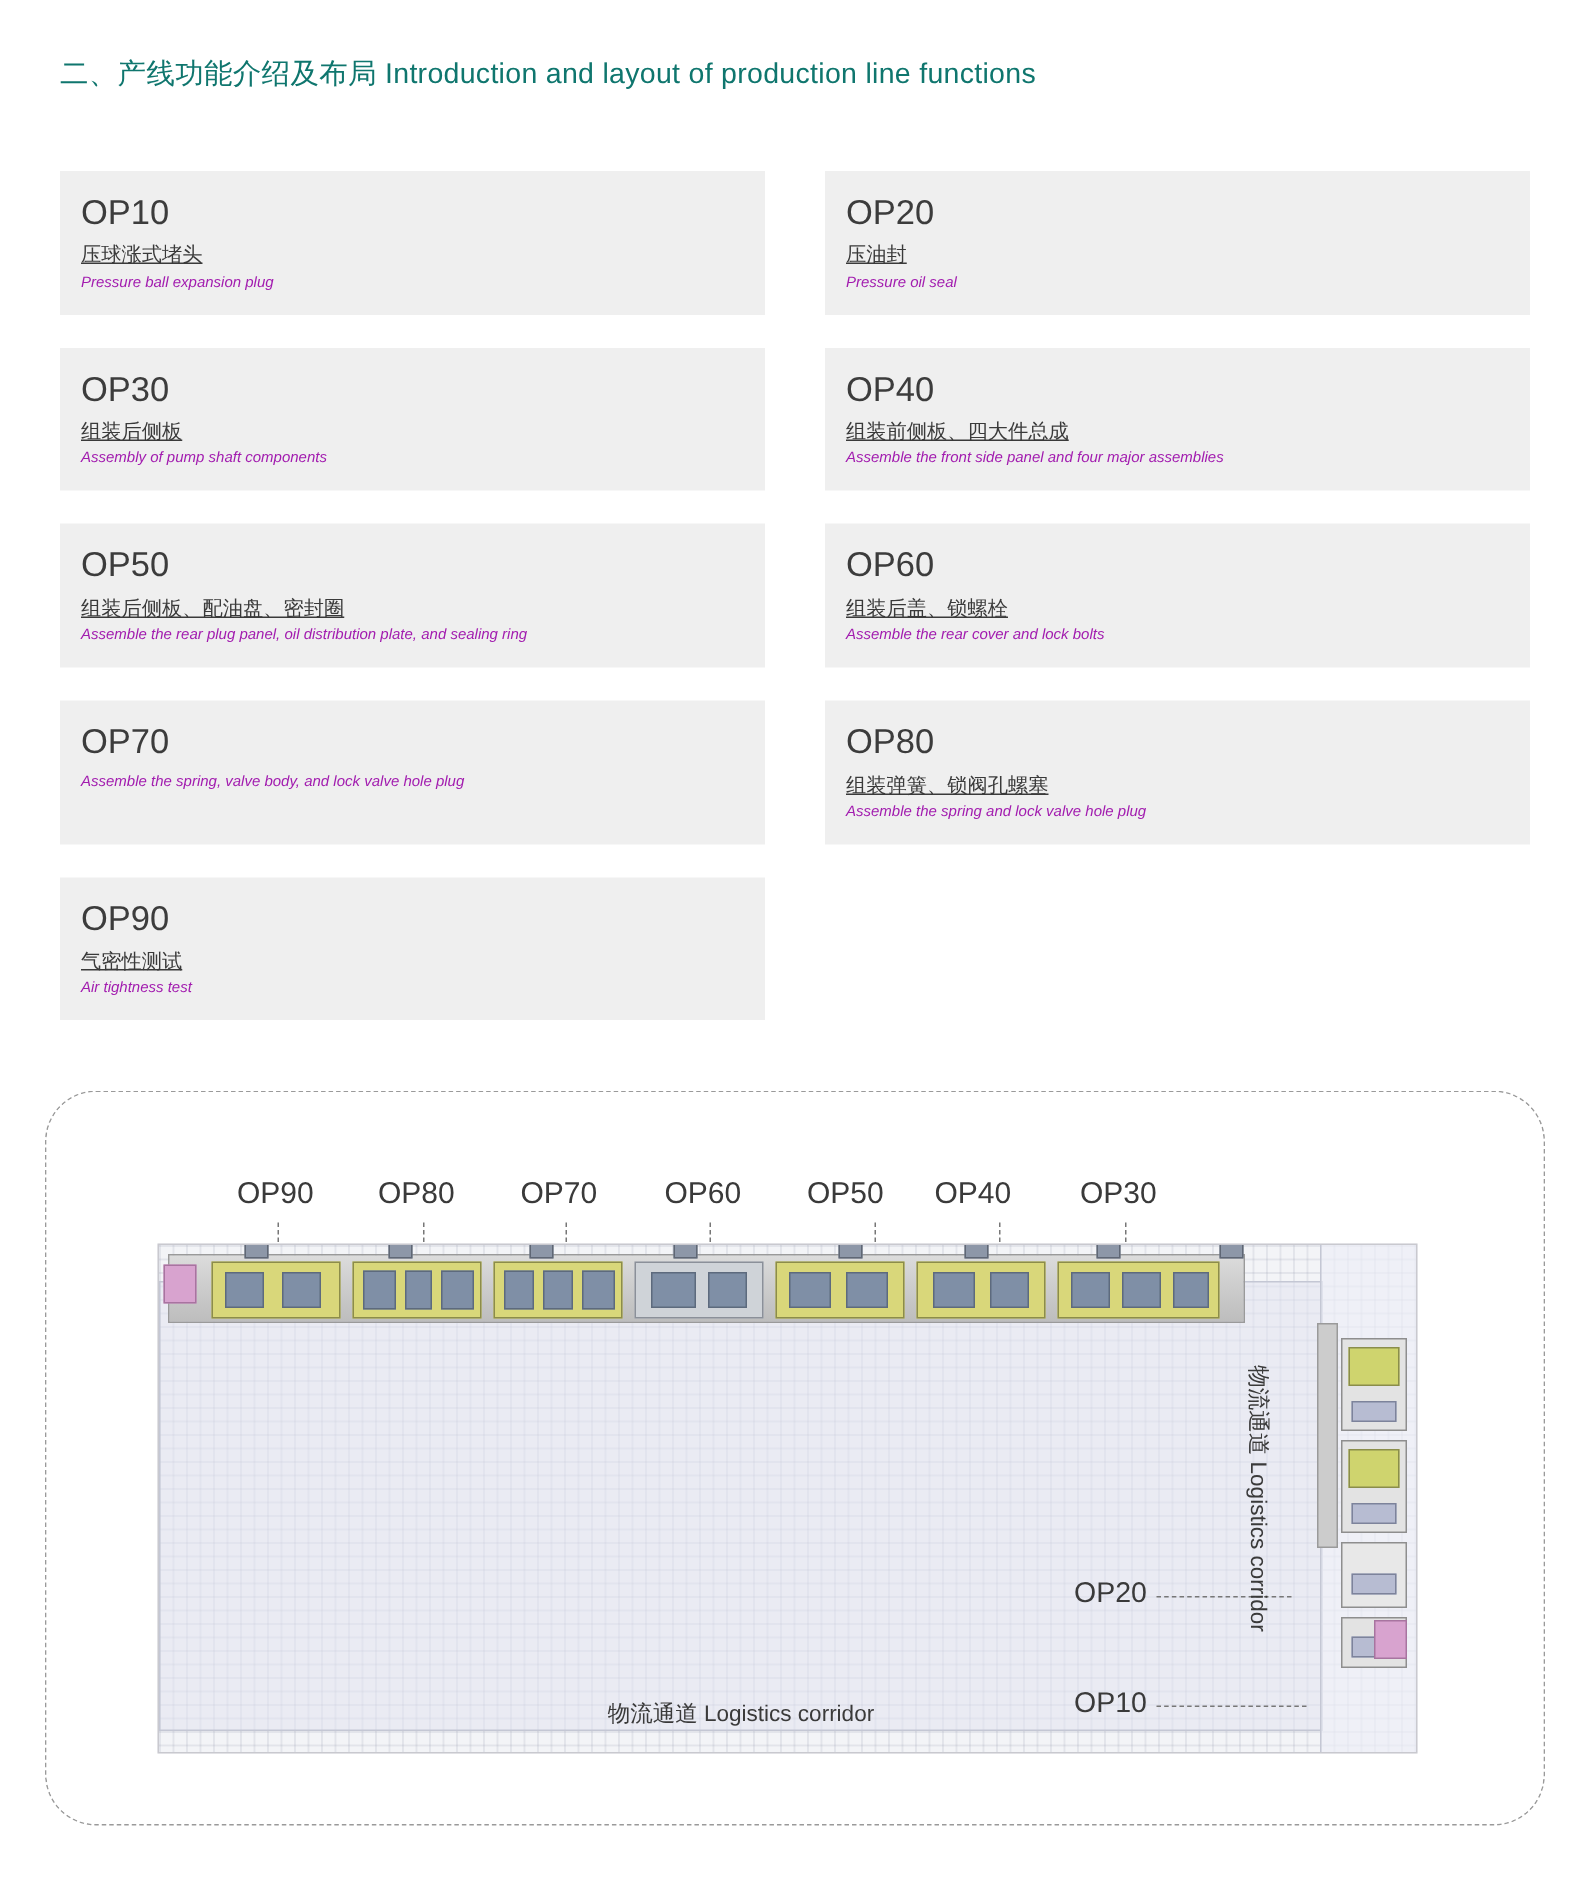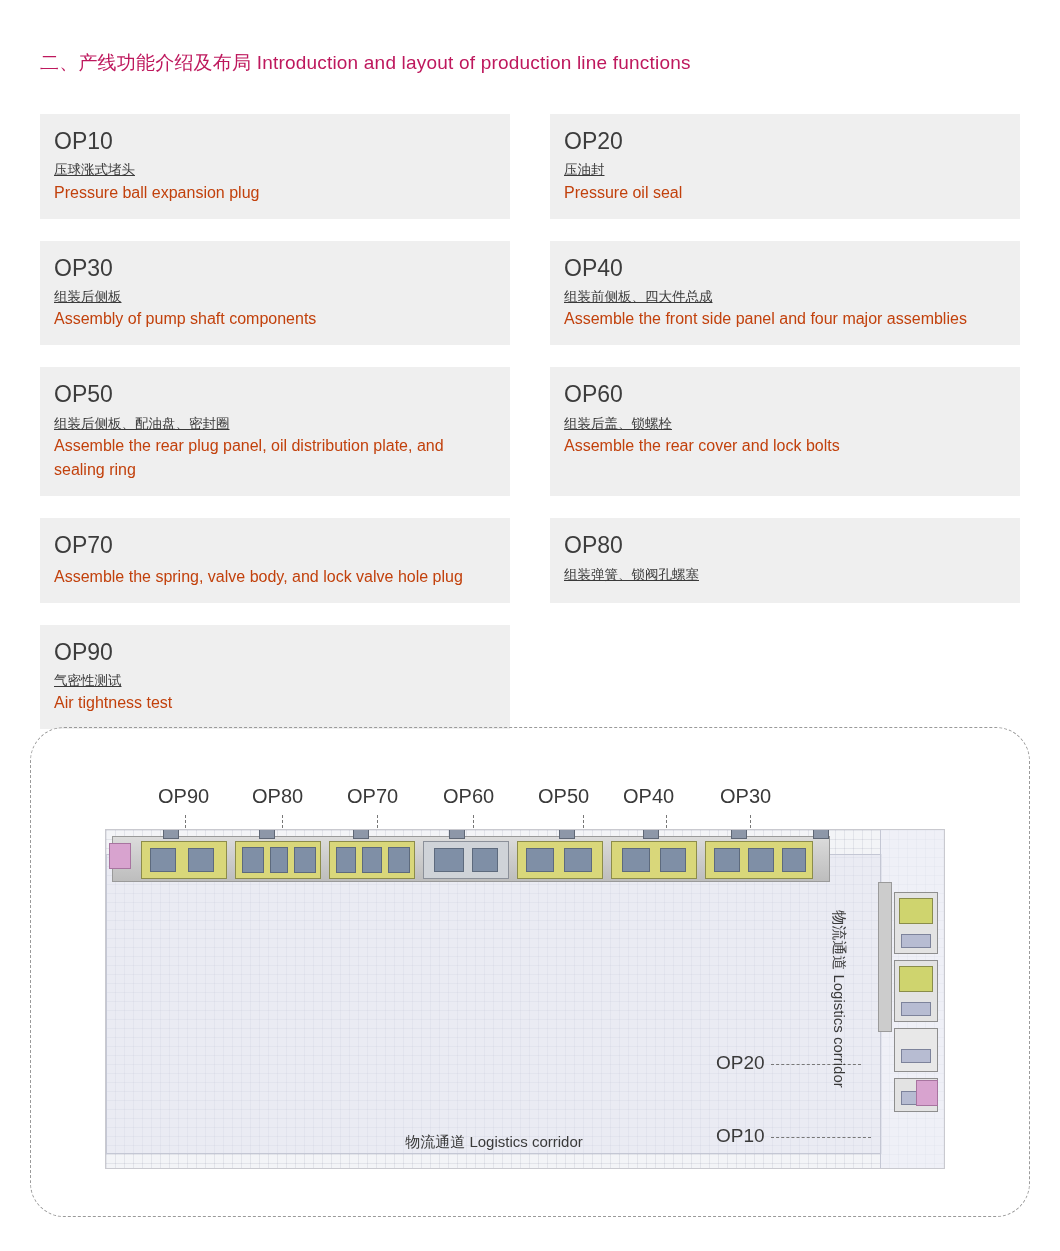--- a/index.html
+++ b/index.html
@@ -13,24 +13,24 @@
     position: relative;
     font-family: "Liberation Sans", sans-serif;
     color: #2b2b2b;
     overflow: hidden;
   }
 
   
   .page-heading {
     position: absolute;
     left: 40px;
-    top: 50px;
+    top: 36px;
     font-size: 19px;
     letter-spacing: 0.2px;
-    color: #be185d;
+    color: #0f766e;
     white-space: nowrap;
   }
 
   
   .cards {
     position: absolute;
     left: 40px;
     top: 114px;
     width: 980px;
     display: flex;
@@ -52,23 +52,24 @@
     margin-bottom: 6px;
     font-weight: 400;
   }
   .card-cn {
     font-size: 13.5px;
     color: #3a3a3a;
     line-height: 1.5;
     text-decoration: underline;
   }
   .card-en {
-    font-size: 16px;
-    color: #c2410c;
+    font-size: 10px;
+    color: #a21caf;
     line-height: 1.5;
+    font-style: italic;
   }
 
   
   .diagram-wrap {
     position: absolute;
     left: 30px;
     top: 727px;
     width: 1000px;
     height: 490px;
   }
@@ -291,20 +292,21 @@
   </div>
 
   <div class="card left">
     <div class="card-code">OP70</div>
     <div class="card-en">Assemble the spring, valve body, and lock valve hole plug</div>
   </div>
 
   <div class="card right">
     <div class="card-code">OP80</div>
     <div class="card-cn">组装弹簧、锁阀孔螺塞</div>
+    <div class="card-en">Assemble the spring and lock valve hole plug</div>
   </div>
 
   <div class="card left">
     <div class="card-code">OP90</div>
     <div class="card-cn">气密性测试</div>
     <div class="card-en">Air tightness test</div>
   </div>
 
 </div>
 

